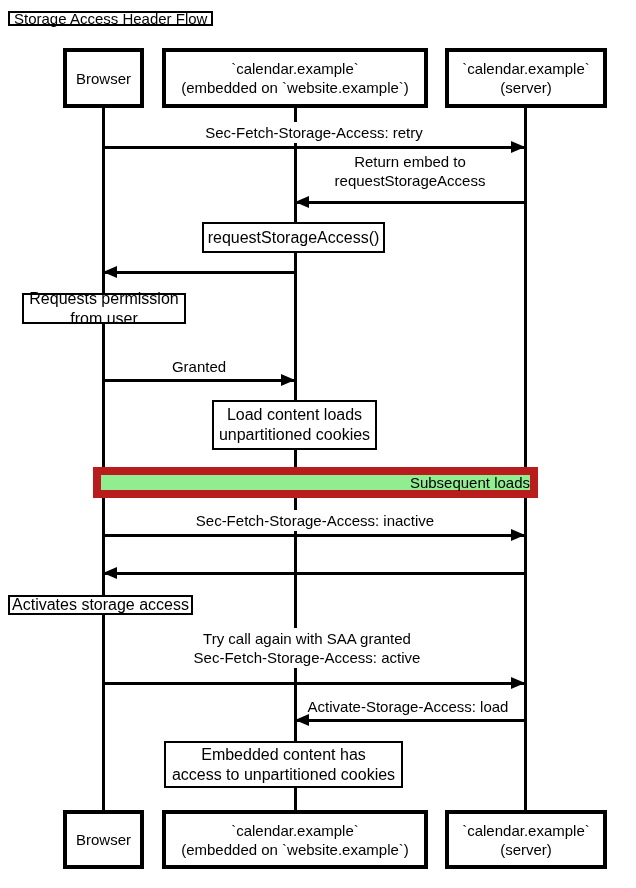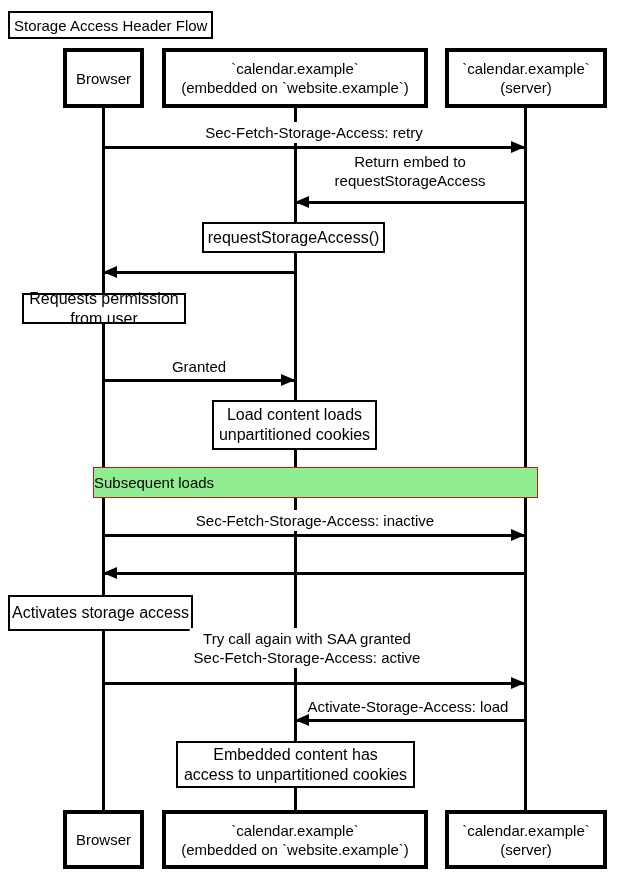--- a/index.html
+++ b/index.html
@@ -87,35 +87,35 @@
     align-items: center;
     justify-content: center;
     text-align: center;
     font-size: 16px;
     line-height: 20px;
     box-sizing: border-box;
     white-space: nowrap;
   }
   .band {
     position: absolute;
-    border: 1px solid #b91c1c;
+    border: 8px solid #b91c1c;
     background: #90EE90;
     display: flex;
     align-items: center;
-    justify-content: flex-start;
+    justify-content: flex-end;
     font-size: 15px;
     box-sizing: border-box;
   }
 </style>
 </head>
 <body>
 
 <div class="diagram">
 
-  <div class="title-box" style="left:8px;top:11px;min-width:177px;height:28px">
+  <div class="title-box" style="left:8px;top:11px;min-width:177px;height:15px">
     <span>Storage Access Header Flow</span>
   </div>
 
   <div class="lifeline" style="left:101.5px;top:106px;height:706px"></div>
   <div class="lifeline" style="left:293.5px;top:106px;height:706px"></div>
   <div class="lifeline" style="left:523.5px;top:106px;height:706px"></div>
 
   <div class="actor" style="left:63px;top:48px;width:81px;height:60px">
     <span>Browser</span>
   </div>
@@ -158,34 +158,34 @@
 
   <div class="band" style="left:93px;top:467px;width:445px;height:31px">
     <span>Subsequent loads</span>
   </div>
 
   <div class="msg-label" style="left:315px;top:510px">Sec-Fetch-Storage-Access: inactive</div>
   <div class="arrow right" style="left:103px;top:534px;width:422px"></div>
 
   <div class="arrow left" style="left:103px;top:572px;width:422px"></div>
 
-  <div class="note" style="left:8px;top:595px;width:185px;height:36px">
+  <div class="note" style="left:8px;top:595px;width:185px;height:20px">
     <span>Activates storage access</span>
   </div>
 
   <div class="msg-label" style="left:307px;top:628px">
     <div>Try call again with SAA granted</div>
     <div>Sec-Fetch-Storage-Access: active</div>
   </div>
   <div class="arrow right" style="left:103px;top:682px;width:422px"></div>
 
   <div class="msg-label" style="left:408px;top:696px">Activate-Storage-Access: load</div>
   <div class="arrow left" style="left:295px;top:719px;width:230px"></div>
 
-  <div class="note" style="left:176px;top:741px;width:239px;height:47px">
+  <div class="note" style="left:164px;top:741px;width:239px;height:47px">
     <div>Embedded content has</div>
     <div>access to unpartitioned cookies</div>
   </div>
 
   <div class="actor" style="left:63px;top:810px;width:81px;height:59px">
     <span>Browser</span>
   </div>
   <div class="actor" style="left:162px;top:810px;width:266px;height:59px">
     <span>`calendar.example`</span>
     <span>(embedded on `website.example`)</span>

